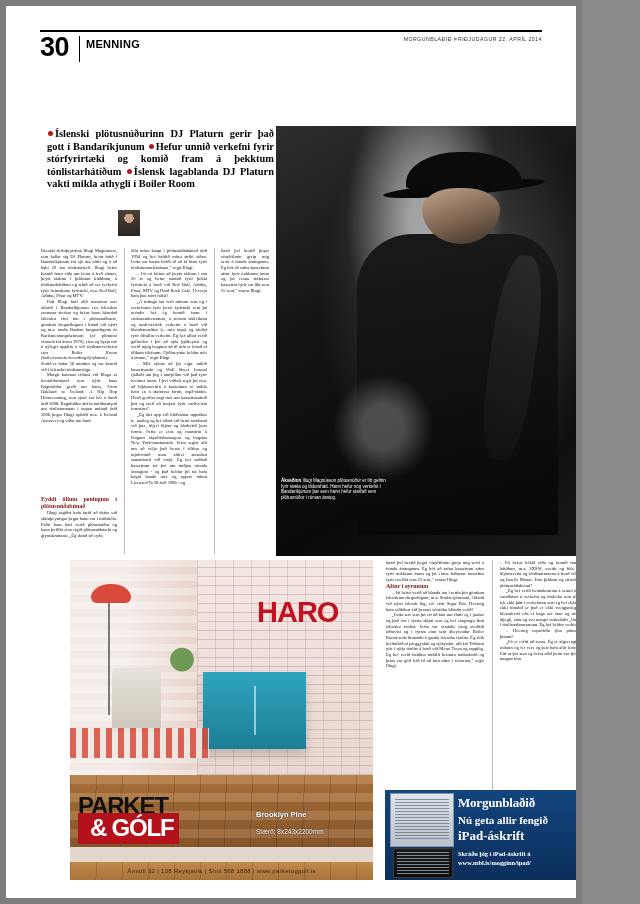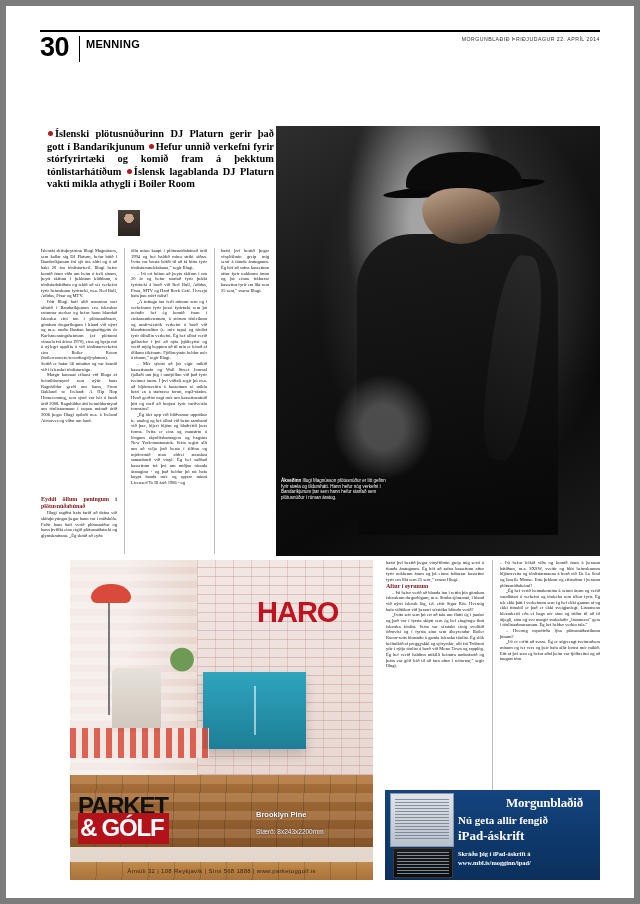--- a/index.html
+++ b/index.html
@@ -2,21 +2,21 @@
 <html><head>
 <meta charset="utf-8">
 <style>
   html, body {
     margin: 0;
     padding: 0;
     background: #8a8a8a;
   }
   #page {
     position: relative;
-    width: 640px;
+    width: 582px;
     height: 904px;
     background: #ffffff;
     overflow: hidden;
     font-family: "Liberation Serif", serif;
     color: #000;
     text-decoration: underline;
   }
   
   .rule-top {
     position: absolute;
@@ -303,21 +303,21 @@
     left: 8px; top: 232px;
     font-family: "Liberation Sans", sans-serif;
     font-weight: bold;
     font-size: 24px;
     letter-spacing: -1.2px;
     color: #111;
   }
   .parket-logo2 {
     position: absolute;
     left: 8px; top: 253px;
-    padding: 1px 6px 2px 2px;
+    padding: 1px 6px 2px 12px;
     background: #b3121b;
     color: #fff;
     font-family: "Liberation Sans", sans-serif;
     font-weight: bold;
     font-size: 24px;
     letter-spacing: -1.2px;
     text-align: right;
   }
   .parket-prod {
     position: absolute;
@@ -358,21 +358,20 @@
     overflow: hidden;
   }
   .mbl-title {
     position: absolute;
     left: 73px; top: 5px;
     font-family: "Liberation Serif", serif;
     font-weight: bold;
     font-size: 13px;
     color: #ffffff;
     letter-spacing: -0.2px;
-    margin-left: 48px;
   }
   .mbl-line1 {
     position: absolute;
     left: 73px; top: 24px;
     font-family: "Liberation Serif", serif;
     font-weight: bold;
     font-size: 11px;
     color: #fff;
   }
   .mbl-line2 {

